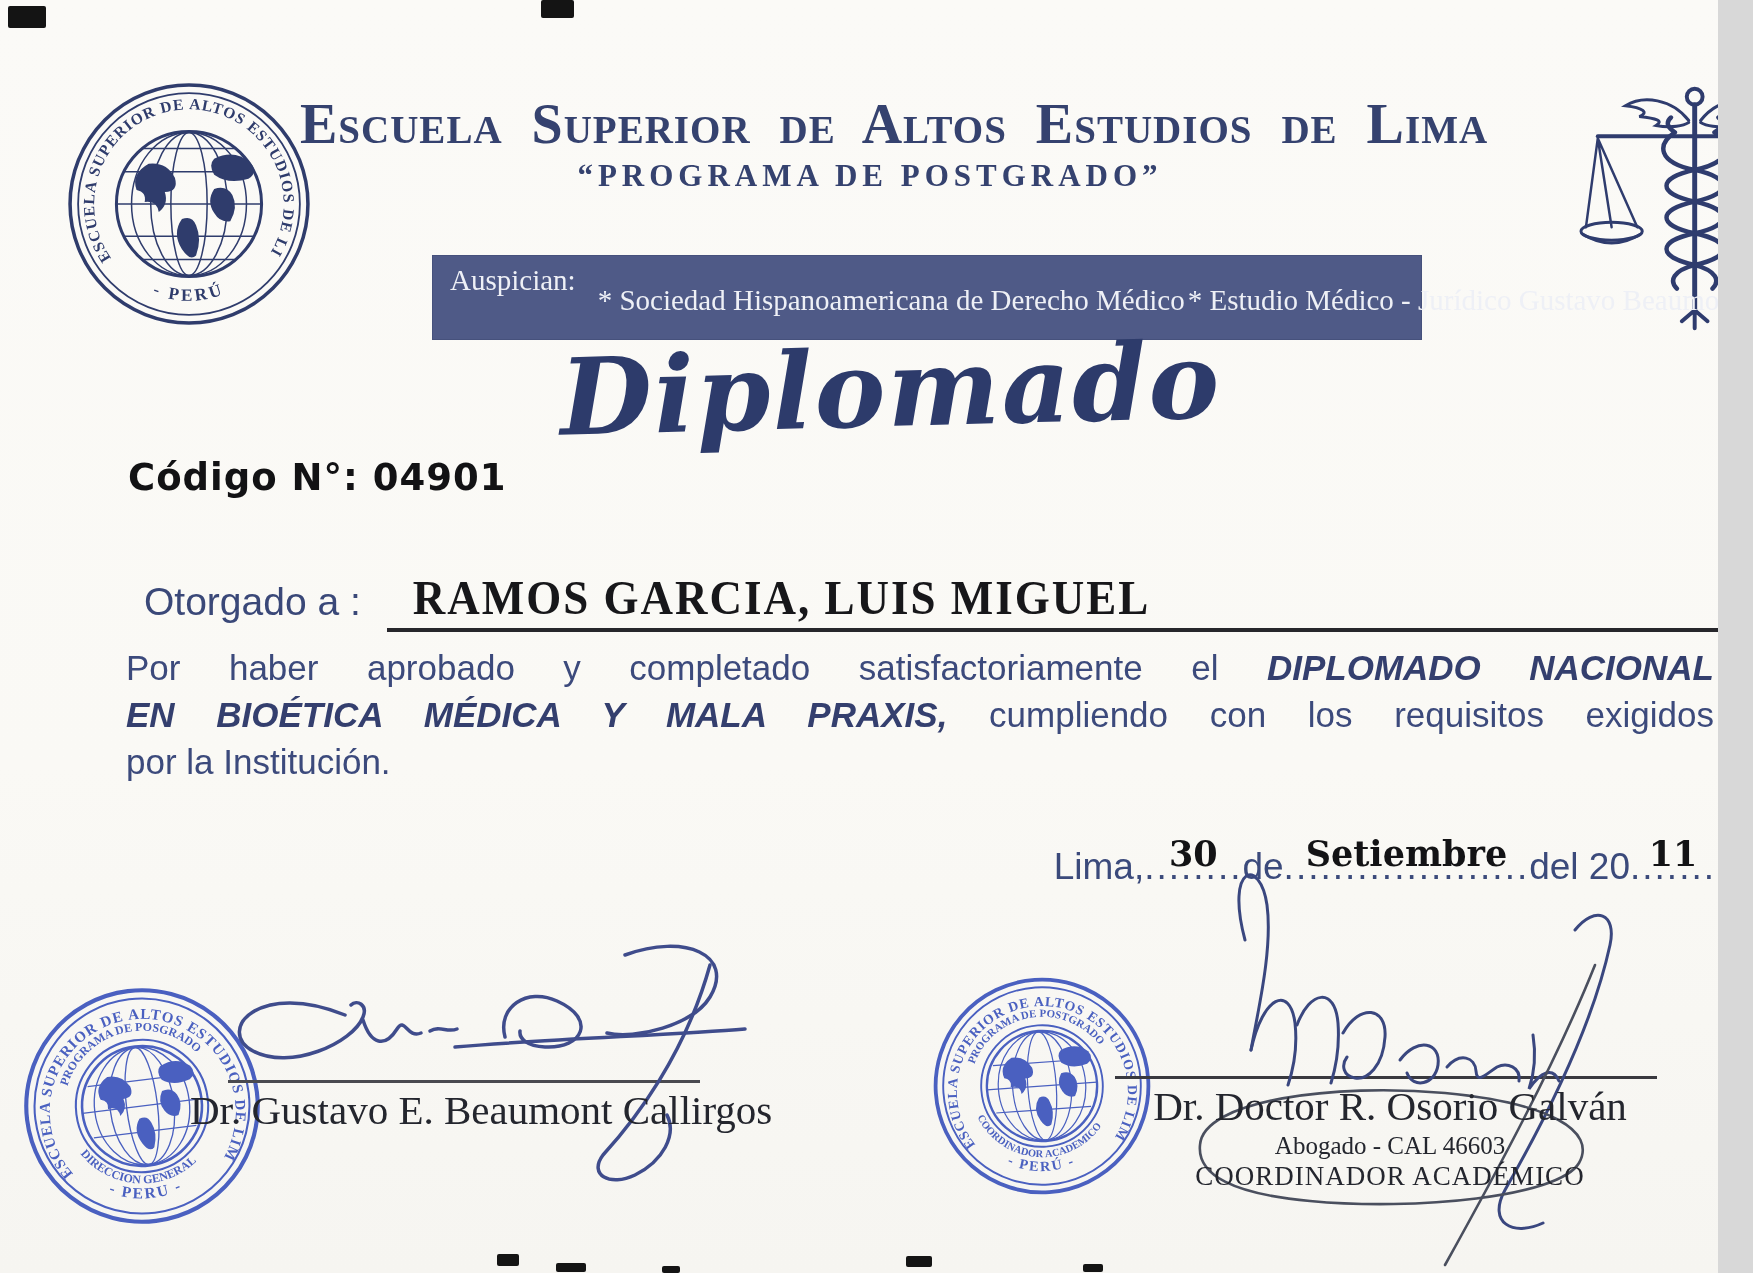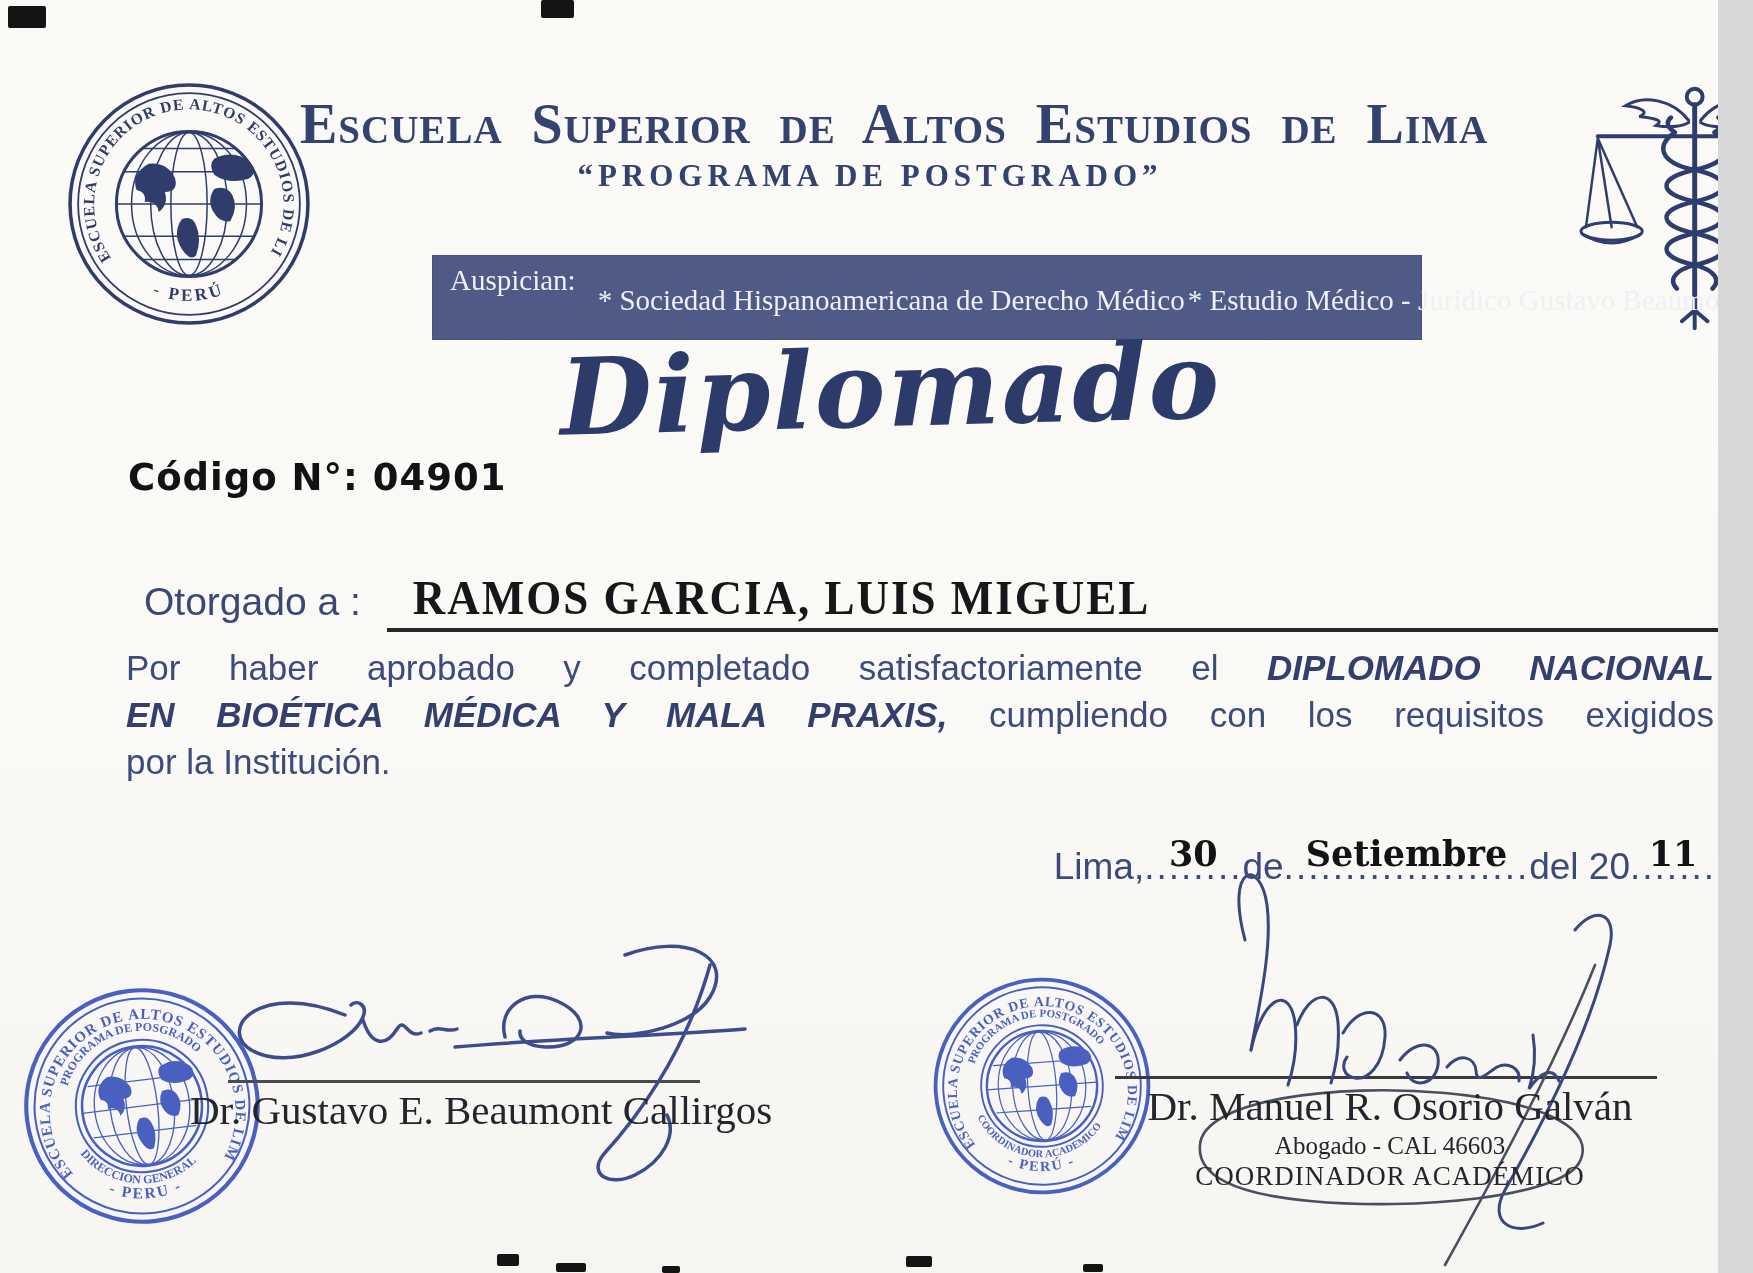--- a/index.html
+++ b/index.html
@@ -307,20 +307,20 @@
       <path d="M115,300 C118,255 250,238 360,248 C465,258 512,286 494,318 C474,352 330,366 225,356 C148,349 112,330 115,300"></path>
       <path d="M510,120 C470,220 410,330 360,420"></path>
     </g>
   </svg>
 
   <div class="sig-block left">
     <div class="sig-name">Dr. Gustavo E. Beaumont Callirgos</div>
   </div>
 
   <div class="sig-block right">
-    <div class="sig-name">Dr. Manuel R. Osorio Galván</div>
+    <div class="sig-name">Dr. Doctor R. Osorio Galván</div>
     <div class="sig-sub">
       <div>Abogado - CAL 46603</div>
       <div style="font-size:27px;letter-spacing:1px">COORDINADOR ACADÉMICO</div>
     </div>
   </div>
 
 </div>
 
 </body></html>

